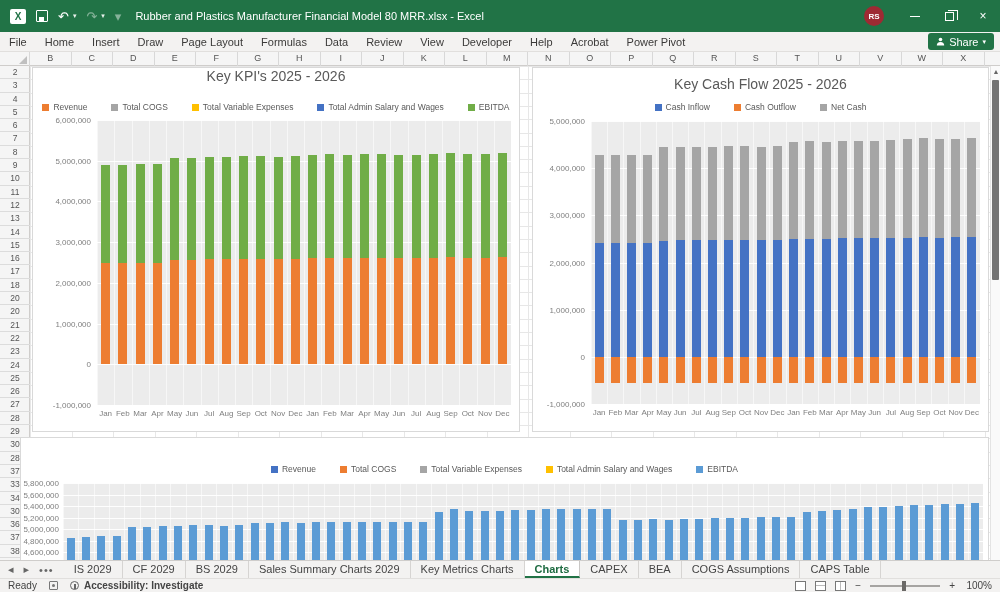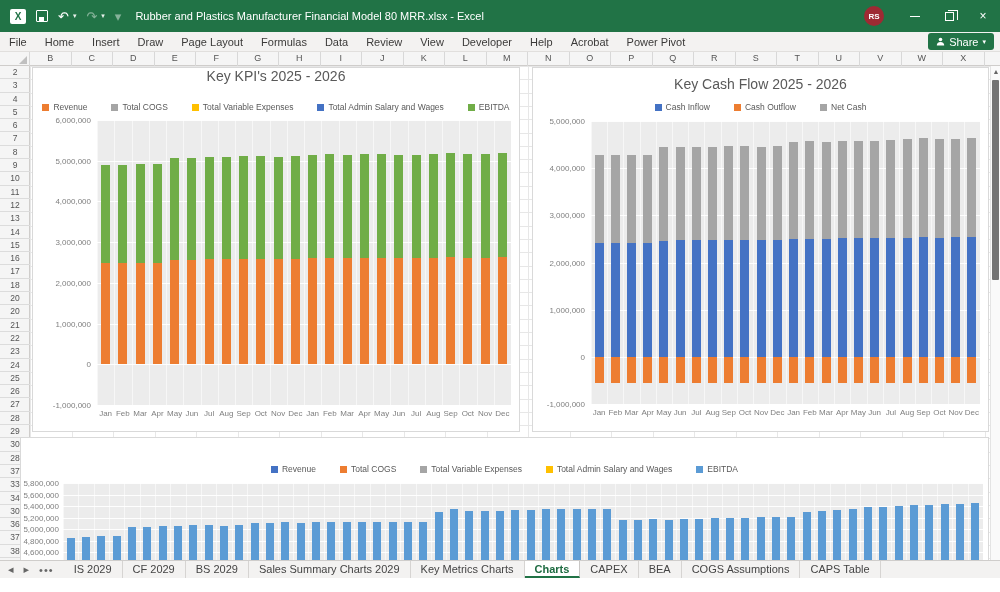--- a/index.html
+++ b/index.html
@@ -905,13 +905,34 @@
         <div class="stab">Key Metrics Charts</div>
         <div class="stab active">Charts</div>
         <div class="stab">CAPEX</div>
         <div class="stab">BEA</div>
         <div class="stab">COGS Assumptions</div>
         <div class="stab">CAPS Table</div>
       </div>
 
   </div>
 
+  <div class="statusbar">
+    <div class="sb-left">
+      <span>Ready</span>
+      <span class="macro-ic"></span>
+      <span class="acc">
+        <span class="acc-ic"></span>
+        <span>Accessibility: Investigate</span>
+      </span>
+    </div>
+    <div class="sb-right">
+      <span class="view-ic"></span>
+      <span class="view-ic b"></span>
+      <span class="view-ic c"></span>
+      <span>−</span>
+      <span class="zoomtrack">
+          <span class="zoomknob"></span>
+        </span>
+      <span>+</span>
+      <span class="pct">100%</span>
+    </div>
+  </div>
 </div>
 
 </body></html>

